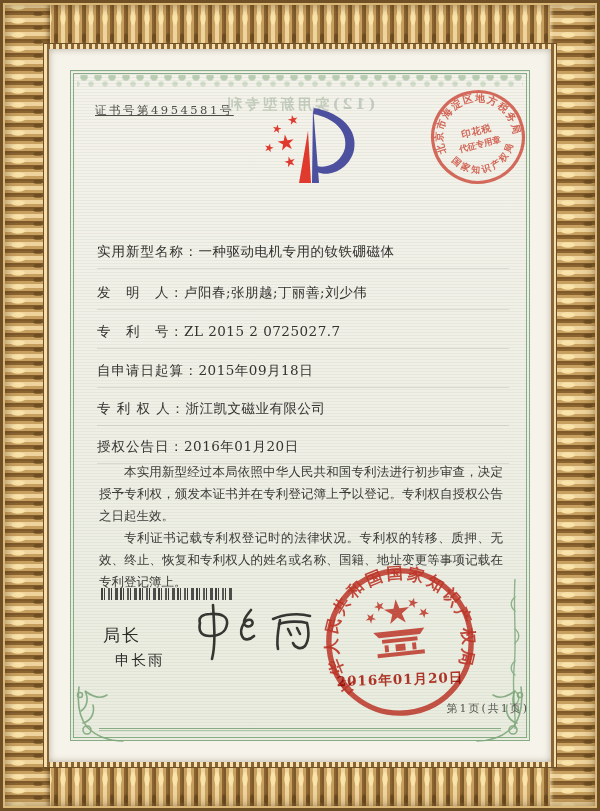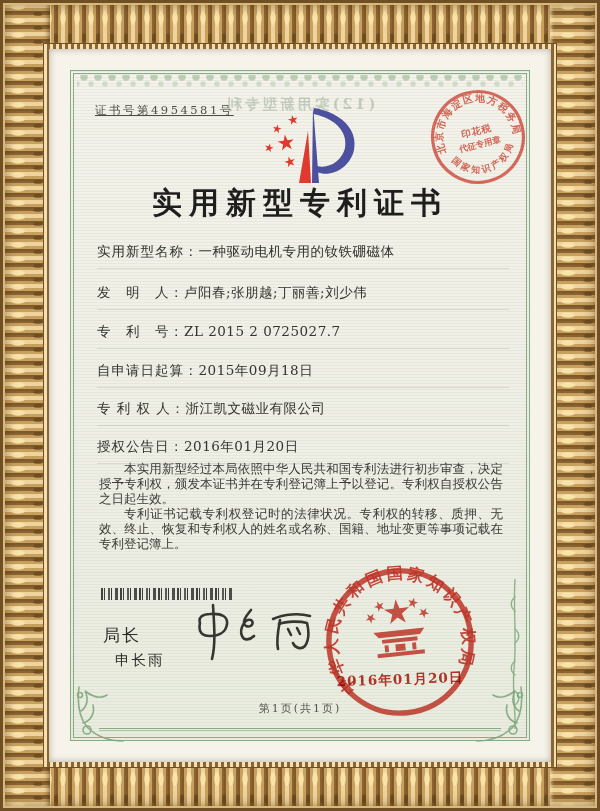--- a/index.html
+++ b/index.html
@@ -53,36 +53,36 @@
     font-weight:bold;}
   .logo{position:absolute;left:155px;top:34px;}
   .title{position:absolute;left:0;right:0;top:112px;text-align:center;
     font-size:30px;font-weight:bold;color:#1e1e1e;letter-spacing:7px;}
   .field-row{position:absolute;left:26px;width:412px;height:26px;
     font-size:13.5px;color:#333330;border-bottom:1px solid rgba(90,95,85,.15);
     white-space:nowrap;}
   .flabel{letter-spacing:1px;}
   .fvalue{letter-spacing:.5px;}
   .paras{position:absolute;left:28px;right:26px;top:390px;
-    font-size:12.5px;line-height:15px;color:#3a3a36;text-align:justify;}
+    font-size:12.5px;line-height:22px;color:#3a3a36;text-align:justify;}
   .paras p{margin:0;text-indent:2em;}
   .barcode{position:absolute;left:30px;top:517px;width:132px;height:12px;opacity:.82;
     background:repeating-linear-gradient(90deg,
       #1c1c1c 0 2px,rgba(0,0,0,0) 2px 3px,#1c1c1c 3px 4px,rgba(0,0,0,0) 4px 7px,
       #3a3a3a 7px 9px,rgba(0,0,0,0) 9px 10px,#111 10px 11px,rgba(0,0,0,0) 11px 14px,
       #2a2a2a 14px 17px,rgba(0,0,0,0) 17px 19px);}
   .director-title{position:absolute;left:32px;top:553px;font-size:17px;color:#2d2d2a;letter-spacing:2px;}
   .director-name{position:absolute;left:44px;top:580px;font-size:14.5px;color:#2d2d2a;letter-spacing:2px;font-family:Liberation Mono, monospace;}
   .signature{position:absolute;left:112px;top:522px;}
   .seal-main{position:absolute;left:250px;top:492px;mix-blend-mode:multiply;transform:rotate(-6deg);}
   .seal-date{position:absolute;left:238px;top:600px;width:182px;text-align:center;
     font-size:13.5px;font-weight:bold;color:#c0392e;letter-spacing:1px;
     mix-blend-mode:multiply;transform:rotate(-2deg);}
   .seal-tax{position:absolute;left:355px;top:14px;mix-blend-mode:multiply;transform:rotate(-14deg);}
-  .footer{position:absolute;left:0;right:0;top:630px;text-align:center;
+  .footer{position:absolute;left:0;right:0;top:630px;text-align:right;
     font-size:11px;color:#55554f;letter-spacing:2px;}
   .corner-flourish{position:absolute;opacity:.9;}
   .cf-bl{left:2px;top:612px;}
   .cf-br{right:2px;top:612px;transform:scaleX(-1);}
   .side-flourish{position:absolute;right:6px;top:508px;opacity:.85;}
 </style>
 </head>
 <body>
 
 <div class="stage">
@@ -136,21 +136,20 @@
 
       <g fill="#e03a2f">
         <use href="#star" transform="translate(67,15) scale(0.52) rotate(-12)"></use>
         <use href="#star" transform="translate(51,24) scale(0.46) rotate(10)"></use>
         <use href="#star" transform="translate(60,38) scale(0.85) rotate(-8)"></use>
         <use href="#star" transform="translate(43,43) scale(0.46) rotate(14)"></use>
         <use href="#star" transform="translate(64,57) scale(0.56) rotate(-15)"></use>
       </g>
     </svg>
 
-    <div class="title">实用新型专利证书</div>
 
     <div class="field-row" style="top:213px">
       <span class="flabel">发　明　人：</span><span class="fvalue">卢阳春;张朋越;丁丽善;刘少伟</span>
     </div>
     <div class="field-row" style="top:172px">
       <span class="flabel">实用新型名称：</span><span class="fvalue">一种驱动电机专用的钕铁硼磁体</span>
     </div>
     <div class="field-row" style="top:252px">
       <span class="flabel">专　利　号：</span><span class="fvalue">ZL 2015 2 0725027.7</span>
     </div>

